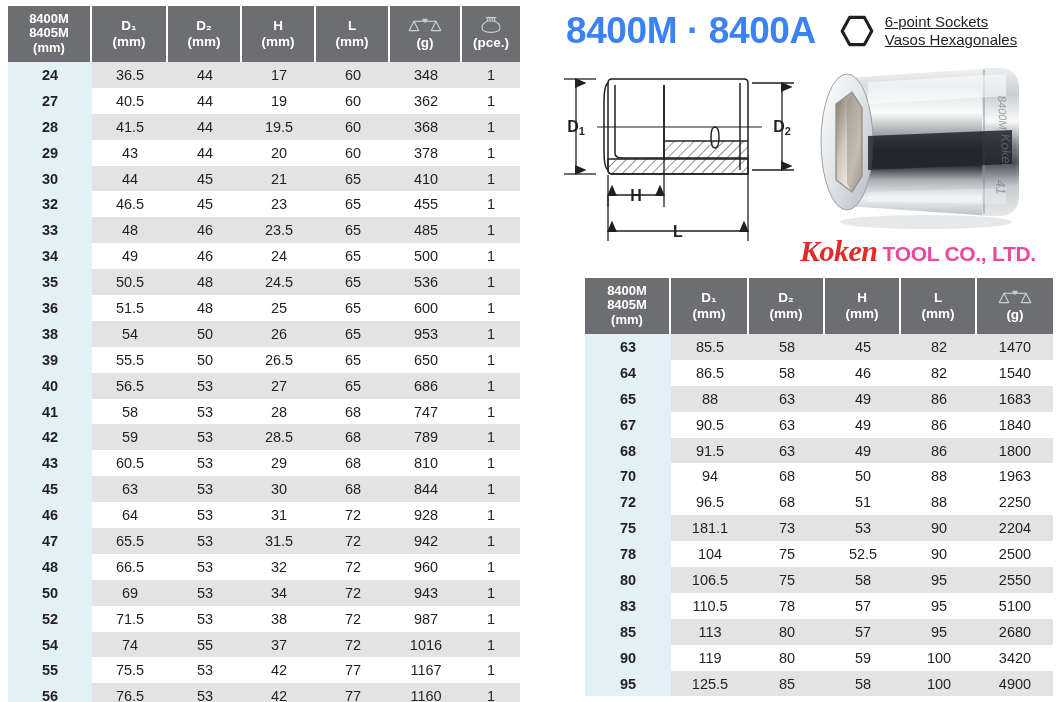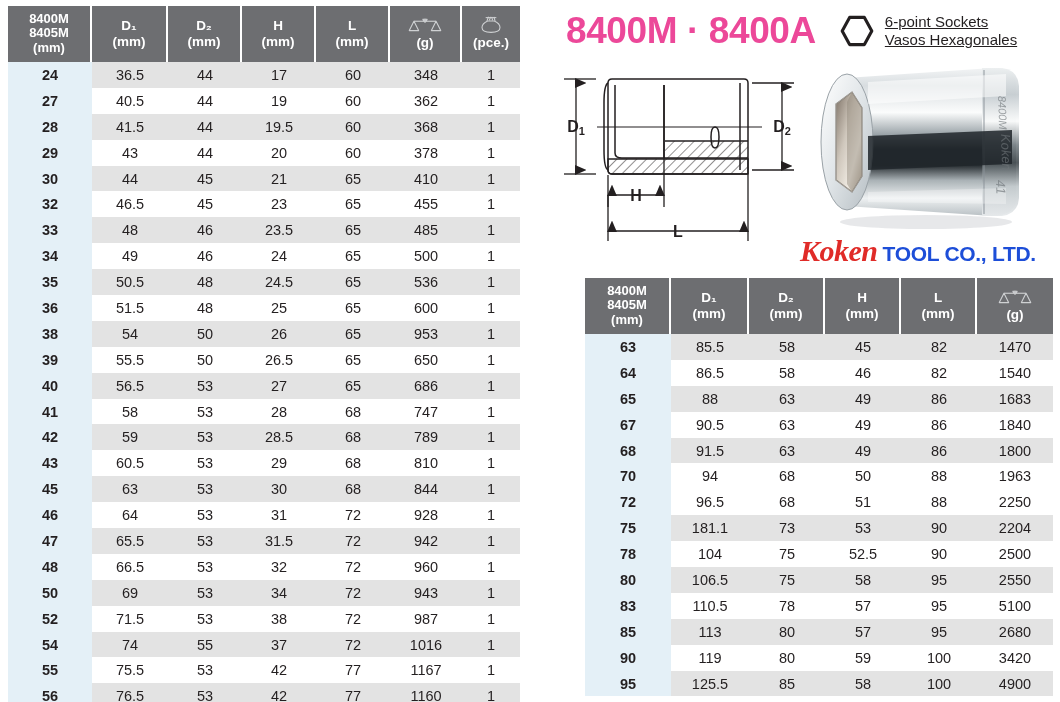--- a/index.html
+++ b/index.html
@@ -83,21 +83,21 @@
     width: 480px;
     height: 46px;
     display: flex;
     align-items: center;
   }
   #model-title {
     font-size: 37px;
     font-weight: bold;
     letter-spacing: -0.4px;
     white-space: nowrap;
-    color: #ec4899;
+    color: #3b82f6;
     font-family: "Liberation Sans", sans-serif;
   }
   #hex-badge {
     margin-left: 24px;
     display: flex;
     align-items: center;
   }
   #type-labels {
     margin-left: 11px;
     font-size: 15px;
@@ -139,21 +139,21 @@
     font-size: 30px;
     font-weight: bold;
     font-style: italic;
     color: #e02b28;
     font-family: "Liberation Serif", serif;
     letter-spacing: -0.5px;
   }
   #logo-text {
     font-size: 21px;
     font-weight: bold;
-    color: #1d4ed8;
+    color: #ec4899;
     margin-left: 5px;
     letter-spacing: -0.3px;
   }
 </style>
 </head>
 <body>
 
 <div id="table1-wrap">
   <table id="table1" class="spec-table">
     <colgroup>

